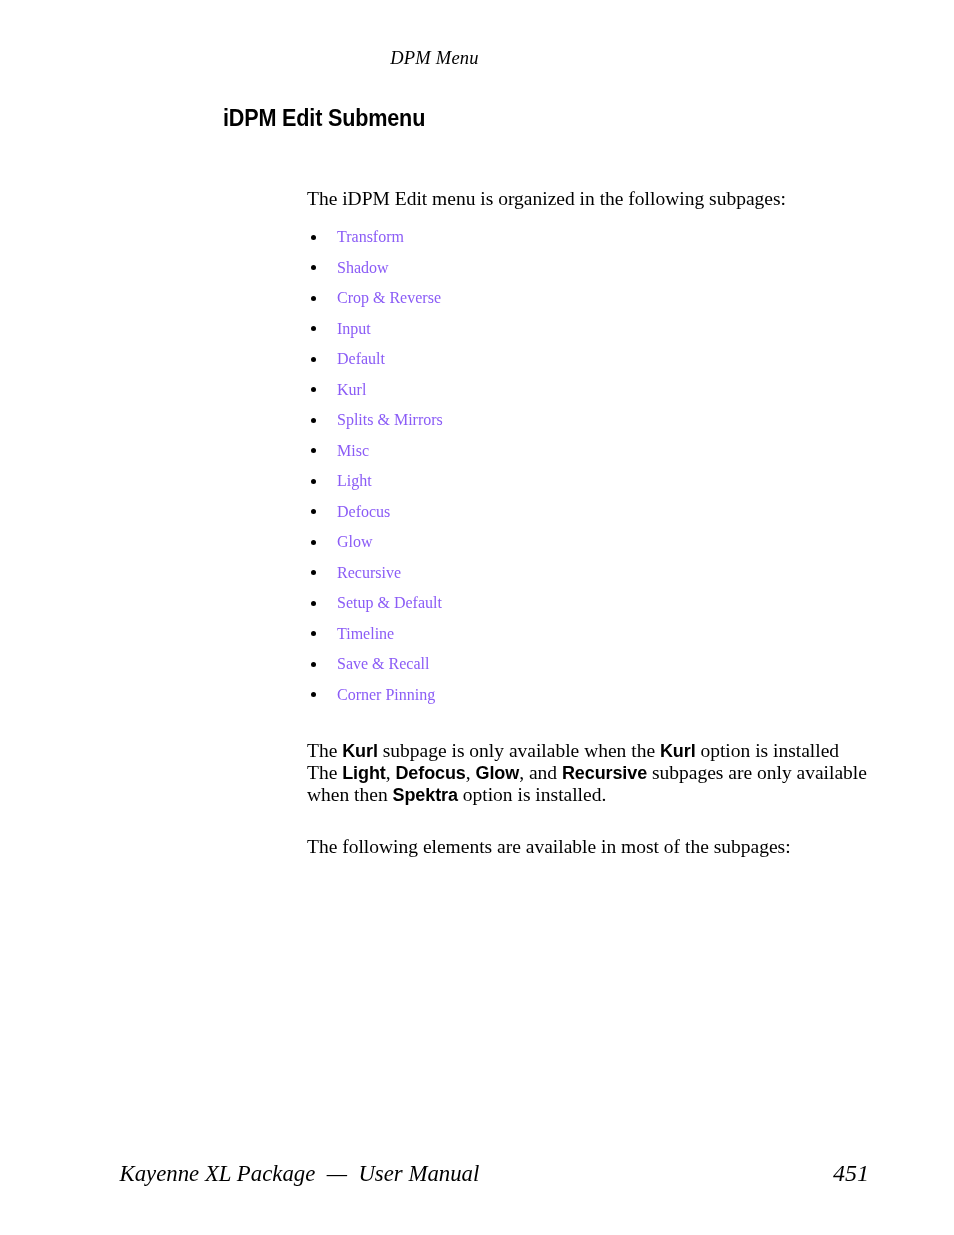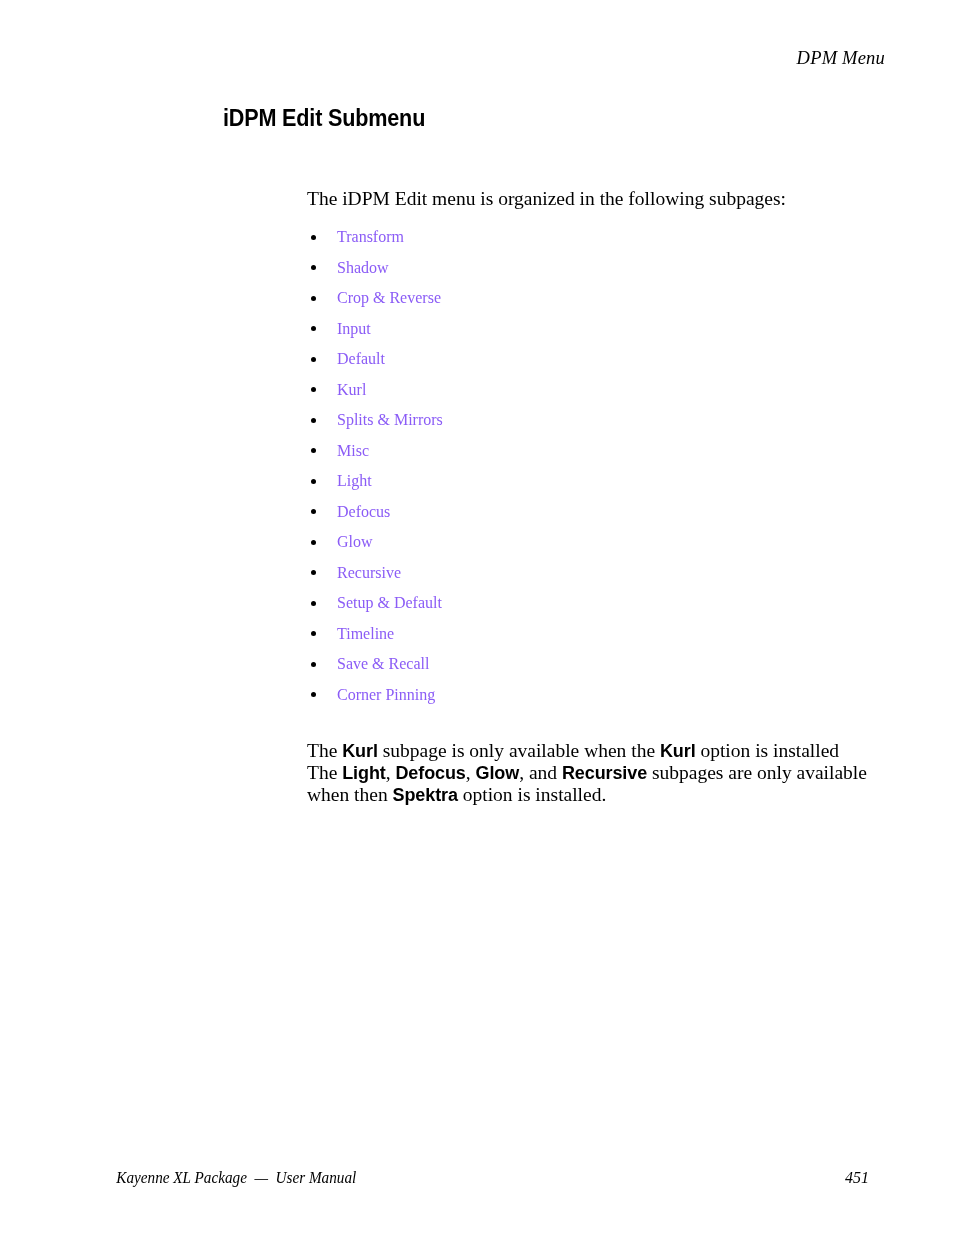--- a/index.html
+++ b/index.html
@@ -16,27 +16,26 @@
     font-family: "Liberation Serif", "DejaVu Serif", serif;
     color: #000000;
   }
 
   
   .running-header {
     position: absolute;
     top: 48px;
     left: 0;
     width: 869px;
-    text-align: right;
+    text-align: center;
     font-family: "Liberation Serif", "DejaVu Serif", serif;
     font-style: italic;
     font-size: 18.5px;
     letter-spacing: 0.2px;
     color: #000;
-    padding-left: 16px;
   }
 
   
   .section-heading {
     position: absolute;
     top: 104px;
     left: 223px;
     font-family: "Liberation Sans Narrow", "Liberation Sans", "DejaVu Sans", sans-serif;
     font-weight: bold;
     font-size: 24px;
@@ -122,21 +121,21 @@
   .page-footer {
     position: absolute;
     bottom: 48px;
     left: 110px;
     width: 759px;
     display: flex;
     justify-content: space-between;
     align-items: baseline;
     font-family: "Liberation Serif", "DejaVu Serif", serif;
     font-style: italic;
-    font-size: 16px;
+    font-size: 24px;
     color: #000;
   }
   .footer-title {
     transform: scaleX(0.95);
     transform-origin: left baseline;
     white-space: pre;
   }
   .footer-page-number {
     font-style: italic;
   }
@@ -222,20 +221,23 @@
     </ul>
 
     <div class="note-block note-kurl">
       <p class="body-text"><span>The </span><span class="term">Kurl</span><span> subpage is only available when the </span><span class="term">Kurl</span><span> option is installed</span></p>
     </div>
 
     <div class="note-block note-spektra">
       <p class="body-text"><span>The </span><span class="term">Light</span><span>, </span><span class="term">Defocus</span><span>, </span><span class="term">Glow</span><span>, and </span><span class="term">Recursive</span><span> subpages are only available when then </span><span class="term">Spektra</span><span> option is installed.</span></p>
     </div>
 
+    <div class="note-block note-elements">
+      <p class="body-text">The following elements are available in most of the subpages:</p>
+    </div>
 
   </div>
 
   <div class="page-footer">
     <span class="footer-title">Kayenne XL Package  —  User Manual</span>
     <span class="footer-page-number">451</span>
   </div>
 
 </div>
 

